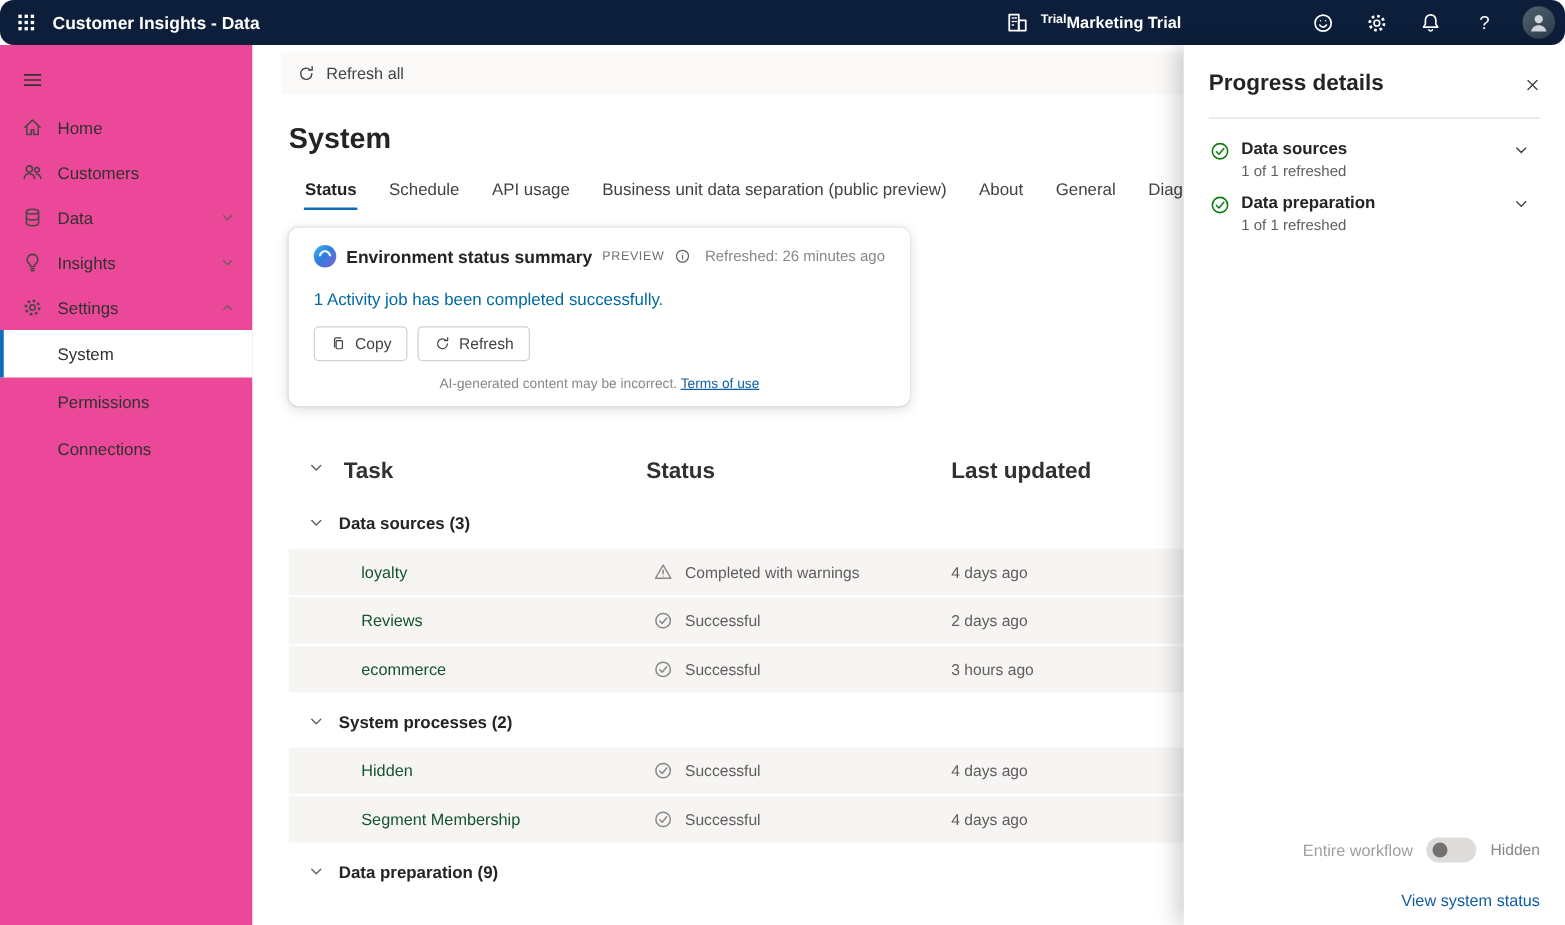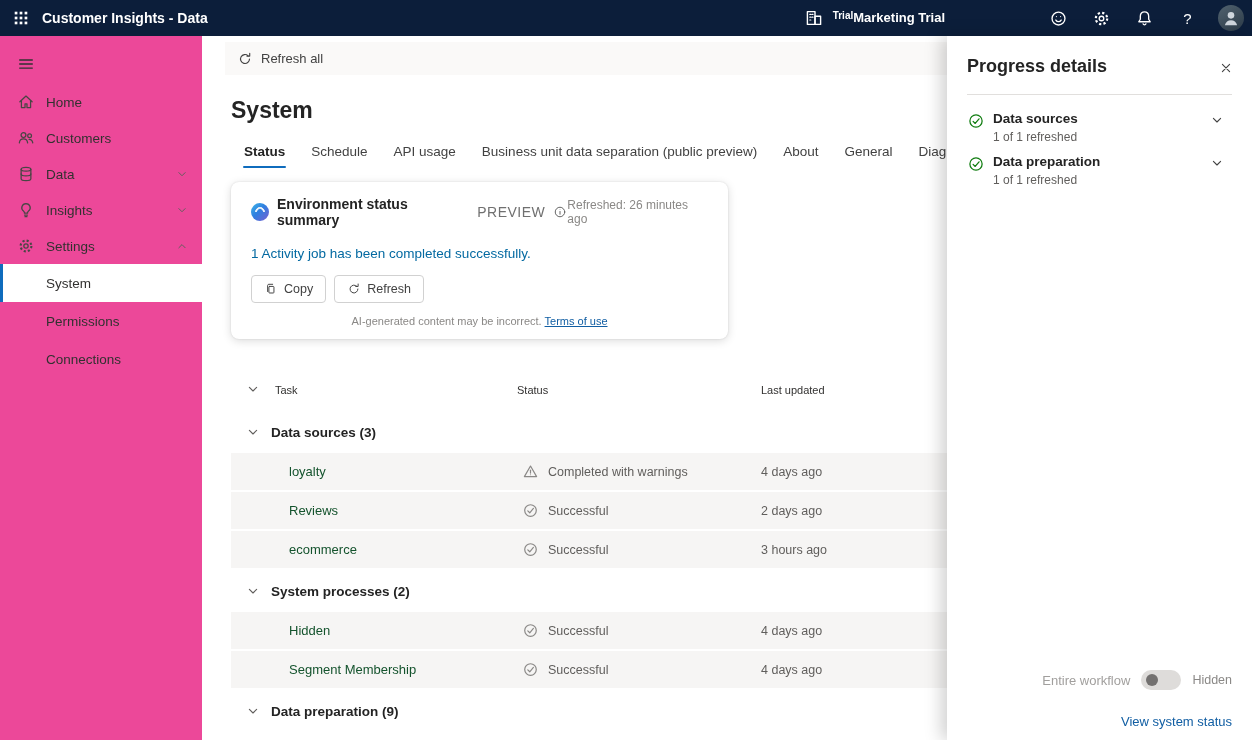--- a/index.html
+++ b/index.html
@@ -8,21 +8,21 @@
     font-family: "Liberation Sans", sans-serif;
     color: #323130;
     background: #fff;
     display: flex;
     flex-direction: column;
   }
   .icon { display: inline-flex; align-items: center; justify-content: center; flex: none; }
   svg.i { stroke: currentColor; fill: none; stroke-width: 1.4; stroke-linecap: round; stroke-linejoin: round; display: block; }
 
   
-  .topbar { height: 36px; flex: 0 0 36px; background: #0c1e3a; color: #fff; display: flex; align-items: center; }
+  .topbar { height: 36px; flex: 0 0 36px; background: #0c1e3a; color: #fff; display: flex; align-items: center; border-radius: 11px; }
   .waffle-btn { width: 42px; height: 36px; display: flex; align-items: center; justify-content: center; cursor: pointer; }
   .app-title { font-size: 14px; font-weight: 700; }
   .topbar-spacer { flex: 1; }
   .env-block { display: flex; align-items: center; gap: 9px; margin-right: 92px; cursor: pointer; }
   .env-text { display: flex; line-height: 1.2; }
   .env-top { font-size: 10px; font-weight: 700; }
   .env-bottom { font-size: 13px; font-weight: 700; }
   .tb-btn { width: 43px; height: 36px; display: flex; align-items: center; justify-content: center; cursor: pointer; font-size: 15px; color: #fff; }
   .avatar { width: 26px; height: 26px; border-radius: 50%; background: linear-gradient(145deg, #51626f, #2c3b48); color: #cfd6dd; display: flex; align-items: center; justify-content: center; overflow: hidden; }
 
@@ -52,33 +52,33 @@
   .tab { position: relative; height: 36px; line-height: 36px; padding: 0 13px; font-size: 13.5px; color: #424242; cursor: pointer; white-space: nowrap; }
   .tab.selected { color: #242424; font-weight: 600; }
   .tab.selected::after { content: ""; position: absolute; left: 12px; right: 12px; bottom: 2px; height: 2.5px; border-radius: 2px; background: #0f6cbd; }
 
   
   .card { margin-top: 12px; width: 497px; background: #fff; border-radius: 8px; padding: 14px 20px 12px; box-shadow: 0 0 2px rgba(0,0,0,.12), 0 2px 10px rgba(0,0,0,.14); }
   .card-head { display: flex; align-items: center; }
   .copilot-ic { width: 18px; height: 18px; border-radius: 50%; background: linear-gradient(135deg, #3fb6e8 0%, #2f7fe0 45%, #7a5fd0 100%); position: relative; flex: none; }
   .copilot-ic::after { content: ""; position: absolute; inset: 4px; border-radius: 50%; border: 2px solid rgba(255,255,255,.9); border-left-color: transparent; border-bottom-color: transparent; transform: rotate(-45deg); }
   .card-title { margin-left: 8px; font-size: 14px; font-weight: 700; color: #242424; }
-  .preview-tag { margin-left: 8px; font-size: 14px; letter-spacing: .5px; color: #707070; }
+  .preview-tag { margin-left: 8px; font-size: 10px; letter-spacing: .5px; color: #707070; }
   .info-ic { width: 14px; height: 14px; color: #616161; margin-left: 8px; cursor: pointer; }
   .refreshed { margin-left: auto; font-size: 12px; color: #8a8886; }
   .card-body { margin-top: 18px; font-size: 13.5px; color: #0369a1; }
   .card-actions { margin-top: 14px; display: flex; gap: 8px; }
   .btn { height: 28px; display: inline-flex; align-items: center; gap: 6px; padding: 0 12px; background: #fff; border: 1px solid #d1d1d1; border-radius: 4px; font-size: 12.5px; color: #424242; cursor: pointer; font-family: inherit; }
   .btn .icon { width: 14px; height: 14px; color: #424242; }
   .card-foot { margin-top: 12px; font-size: 11px; color: #8a8886; text-align: center; }
   .card-foot a { color: #115ea3; text-decoration: underline; cursor: pointer; }
 
   
   .task-table { margin-top: 30px; }
-  .thead { display: grid; grid-template-columns: 44px 242px 244px 1fr; align-items: center; height: 42px; font-size: 11px; font-weight: 400; color: #323130; }
+  .thead { display: grid; grid-template-columns: 44px 242px 244px 1fr; align-items: center; height: 42px; font-size: 18px; font-weight: 700; color: #323130; }
   .thead .chev-cell { padding-left: 14px; }
   .chev-sm { width: 16px; height: 16px; color: #605e5c; cursor: pointer; }
   .group-row { display: flex; align-items: center; height: 42px; padding-left: 14px; gap: 10px; font-size: 13.5px; font-weight: 600; color: #242424; cursor: pointer; background: #fff; }
   .trow { display: grid; grid-template-columns: 58px 228px 244px 1fr; align-items: center; height: 37px; margin-bottom: 2px; background: #f6f5f4; cursor: pointer; }
   .cell-task { font-size: 13px; color: #14532d; }
   .cell-status { display: flex; align-items: center; gap: 9px; padding-left: 5px; font-size: 12.5px; color: #605e5c; }
   .cell-status .icon { width: 17px; height: 17px; color: #8a8886; }
   .cell-updated { font-size: 12.5px; color: #605e5c; }
 
   

